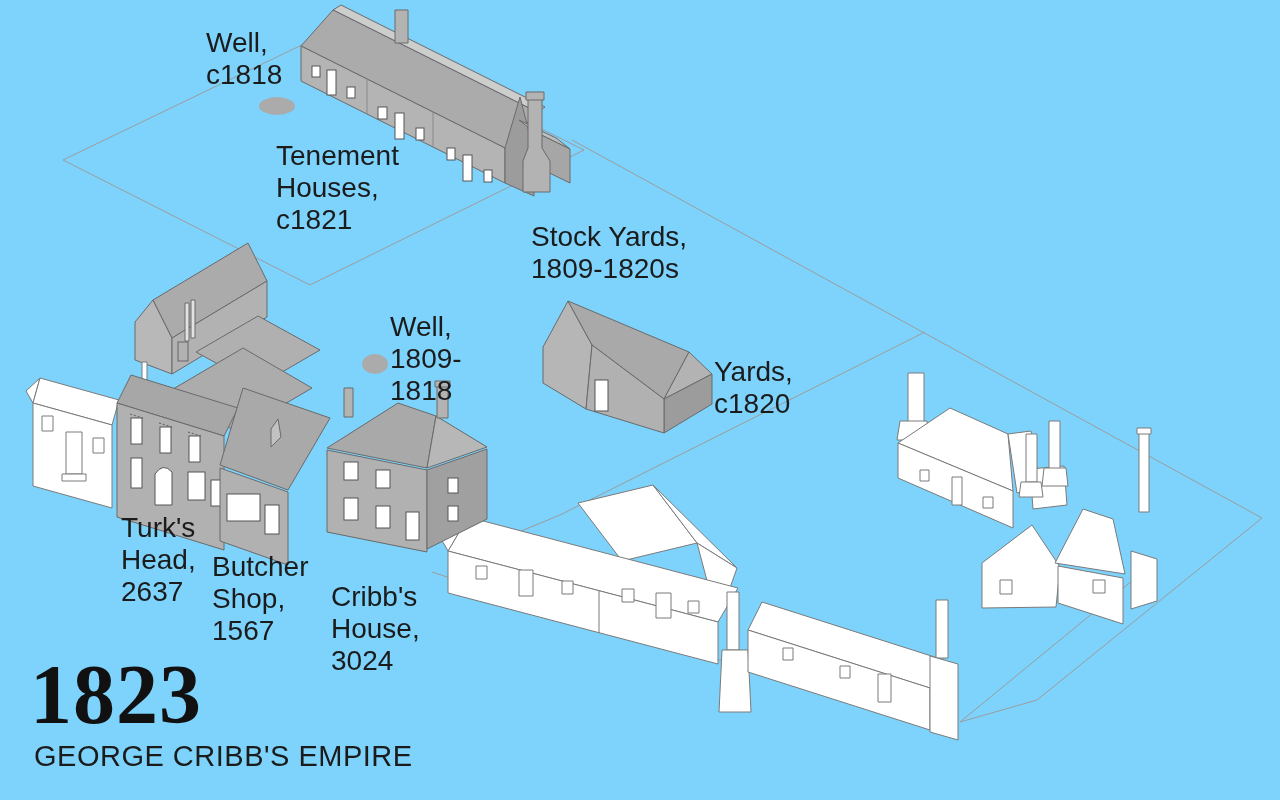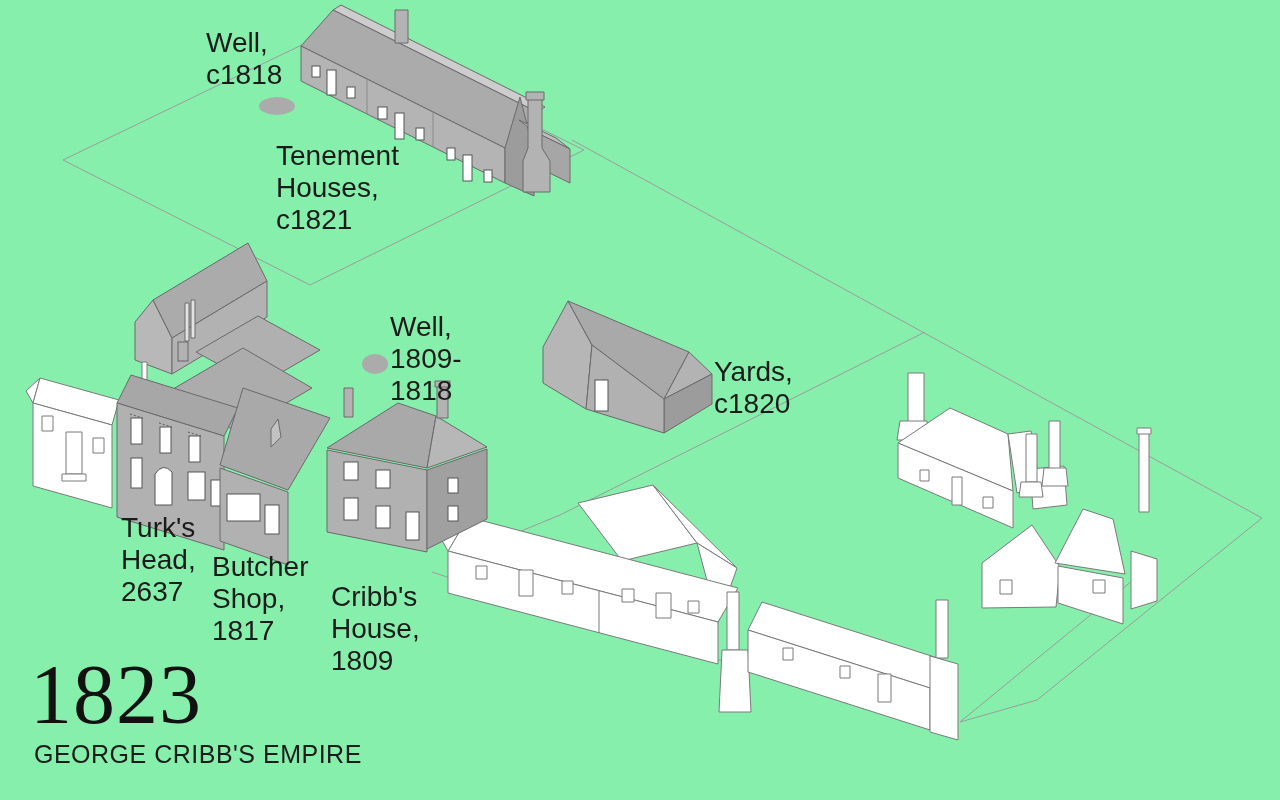--- a/index.html
+++ b/index.html
@@ -1,23 +1,23 @@
 <!DOCTYPE html>
 <html><head>
 <meta charset="utf-8">
 <style>
   html,body{margin:0;padding:0;background:#fff;}
-  .stage{position:relative;width:1280px;height:800px;background:#86efac;overflow:hidden;
+  .stage{position:relative;width:1280px;height:800px;background:#7dd3fc;overflow:hidden;
          font-family:"Liberation Sans", sans-serif;}
   .scene{position:absolute;left:0;top:0;}
   .label{position:absolute;font-size:28px;line-height:32px;color:#1b1b1b;
          white-space:pre-line;letter-spacing:0px;}
   .title-year{position:absolute;left:30px;top:656px;font-family:"Liberation Serif", serif;
-         font-weight:normal;font-size:84px;line-height:78px;color:#111;letter-spacing:1px;}
-  .title-sub{position:absolute;left:34px;top:740px;font-size:25px;color:#1b1b1b;letter-spacing:0.5px;}
+         font-weight:bold;font-size:84px;line-height:78px;color:#111;letter-spacing:1px;}
+  .title-sub{position:absolute;left:34px;top:740px;font-size:29px;color:#1b1b1b;letter-spacing:0.5px;}
   
   .ground{fill:none;stroke:#9c9c9c;stroke-width:1;}
   .gb{stroke:#6a6a6a;stroke-width:1;stroke-linejoin:round;}   
   .wb{fill:#ffffff;stroke:#7a7a7a;stroke-width:1;stroke-linejoin:round;} 
   .op{fill:#ffffff;stroke:#555;stroke-width:1;}               
   .opg{fill:none;stroke:#666;stroke-width:1;}                 
 </style>
 </head>
 <body>
 
@@ -201,31 +201,33 @@
       <polygon class="gb" points="592,345 664,399 664,433 586,409" fill="#B1B1B1"></polygon>
       <rect class="op" x="595" y="380" width="13" height="31"></rect>
     </g>
   </svg>
 
   <div class="label" style="left:206px;top:27px">Well,
 c1818</div>
   <div class="label" style="left:276px;top:140px">Tenement
 Houses,
 c1821</div>
+  <div class="label" style="left:531px;top:221px">Stock Yards,
+1809-1820s</div>
   <div class="label" style="left:390px;top:311px">Well,
 1809-
 1818</div>
   <div class="label" style="left:714px;top:356px">Yards,
 c1820</div>
   <div class="label" style="left:121px;top:512px">Turk's
 Head,
 2637</div>
   <div class="label" style="left:212px;top:551px">Butcher
 Shop,
-1817</div>
+1567</div>
   <div class="label" style="left:331px;top:581px">Cribb's
 House,
-1809</div>
+3024</div>
 
   <div class="title-year">1823</div>
   <div class="title-sub">GEORGE CRIBB'S EMPIRE</div>
 
 </div>
 
 </body></html>

